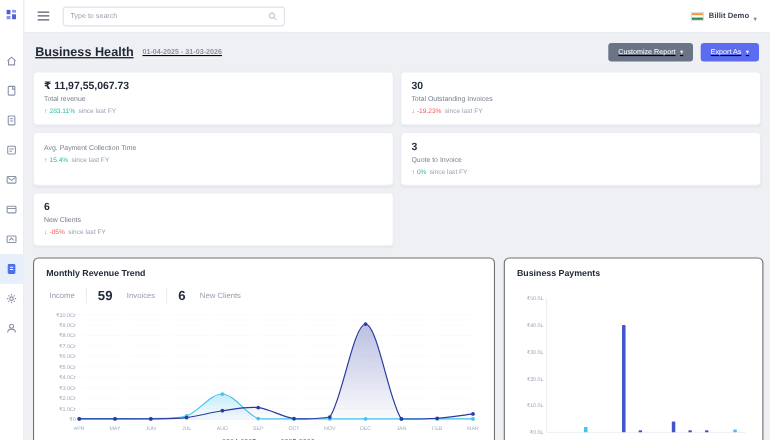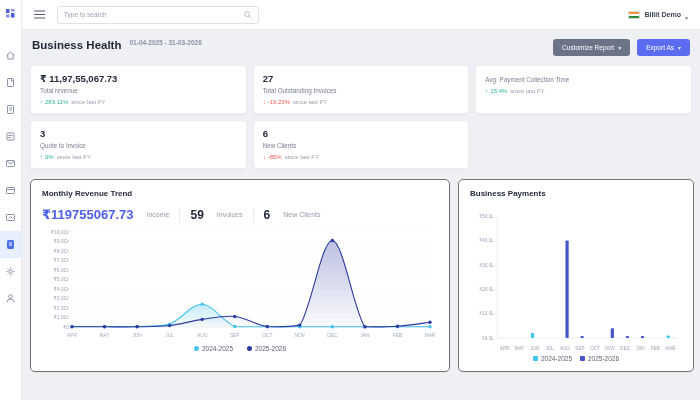--- a/index.html
+++ b/index.html
@@ -26,30 +26,30 @@
     font-family:inherit; background:transparent; }
   .search-box input::placeholder { color:#9aa3b3; }
   .org { margin-left:auto; display:flex; align-items:center; gap:4px; cursor:pointer; }
   .flag { width:12px; height:8px; border:0.5px solid #d8dce3; display:flex; flex-direction:column; }
   .flag i { flex:1; display:block; }
   .org-name { font-size:7px; font-weight:bold; color:#3c4656; }
   .caret::before { content:"▾"; font-size:6px; color:#7a8496; }
 
   
   .main { position:absolute; top:30px; left:22px; right:0; bottom:0; padding:6px 8px; }
-  .page-header { display:flex; margin:3px 2px 9px; }
+  .page-header { display:flex; align-items:center; margin:3px 2px 9px;text-decoration:underline; }
   .page-title { font-size:11.5px; font-weight:bold; color:#1f2735; }
   .date-range { font-size:6.5px; color:#8a93a6; margin-left:8px; font-weight:bold; }
   .actions { margin-left:auto; display:flex; gap:7px; }
   .btn { height:17px; border:none; border-radius:3px; color:#fff; font-size:6.5px;
     font-family:inherit; padding:0 9px; display:flex; align-items:center; gap:4px; cursor:pointer; }
   .btn .caret::before { color:#e6e9f5; }
 
   
-  .kpi-grid { display:grid; grid-template-columns:repeat(3,1fr); gap:6px; margin-bottom:10px; }
+  .kpi-grid { display:grid; grid-template-columns:repeat(2,1fr); gap:6px; margin-bottom:10px; }
   .kpi-card { background:#fff; border:1px solid #eceef3; border-radius:4px; padding:7px 9px;
     min-height:49px; box-shadow:0 1px 2px rgba(16,24,40,.04); }
   .kpi-value { font-size:9.5px; font-weight:bold; color:#232b3b; }
   .kpi-label { font-size:6.3px; color:#78808f; margin-top:2.5px; }
   .kpi-delta { font-size:6px; margin-top:5.5px; display:flex; align-items:center; gap:2px; }
   .kpi-delta .arrow::before { content:"↑"; font-size:6px; }
   .kpi-delta.down .arrow::before { content:"↓"; }
   .kpi-delta .suffix { color:#98a0ae; margin-left:1px; }
 
   
@@ -187,21 +187,21 @@
     <div class="kpi-card">
       <div class="kpi-value">₹ 11,97,55,067.73</div>
       <div class="kpi-label">Total revenue</div>
       <div class="kpi-delta up">
         <span class="arrow" style="color: rgb(47, 181, 155);"></span>
         <span class="pct" style="color: rgb(47, 181, 155);">283.11%</span>
         <span class="suffix">since last FY</span>
       </div>
     </div>
     <div class="kpi-card">
-      <div class="kpi-value">27</div>
+      <div class="kpi-value">30</div>
       <div class="kpi-label">Total Outstanding Invoices</div>
       <div class="kpi-delta down">
         <span class="arrow" style="color: rgb(238, 90, 82);"></span>
         <span class="pct" style="color: rgb(238, 90, 82);">-19.23%</span>
         <span class="suffix">since last FY</span>
       </div>
     </div>
     <div class="kpi-card">
       <div class="kpi-label">Avg. Payment Collection Time</div>
       <div class="kpi-delta up">
@@ -227,21 +227,20 @@
         <span class="pct" style="color: rgb(238, 90, 82);">-85%</span>
         <span class="suffix">since last FY</span>
       </div>
     </div>
   </div>
 
   <div class="charts-row">
     <section class="card revenue-card">
       <h2 class="card-title">Monthly Revenue Trend</h2>
       <div class="stats-row">
-        <span class="stat-value-main" style="color: rgb(78, 96, 232);">₹119755067.73</span>
         <span class="stat-label">Income</span>
         <span class="stat-divider"></span>
         <span class="stat-value">59</span>
         <span class="stat-label">Invoices</span>
         <span class="stat-divider"></span>
         <span class="stat-value">6</span>
         <span class="stat-label">New Clients</span>
       </div>
       <svg id="line-chart" class="chart" width="396" height="116">
           <line x1="30" y1="6" x2="388" y2="6" stroke="#edf0f5" stroke-width="0.6" stroke-dasharray="1.5,2.5"></line>

